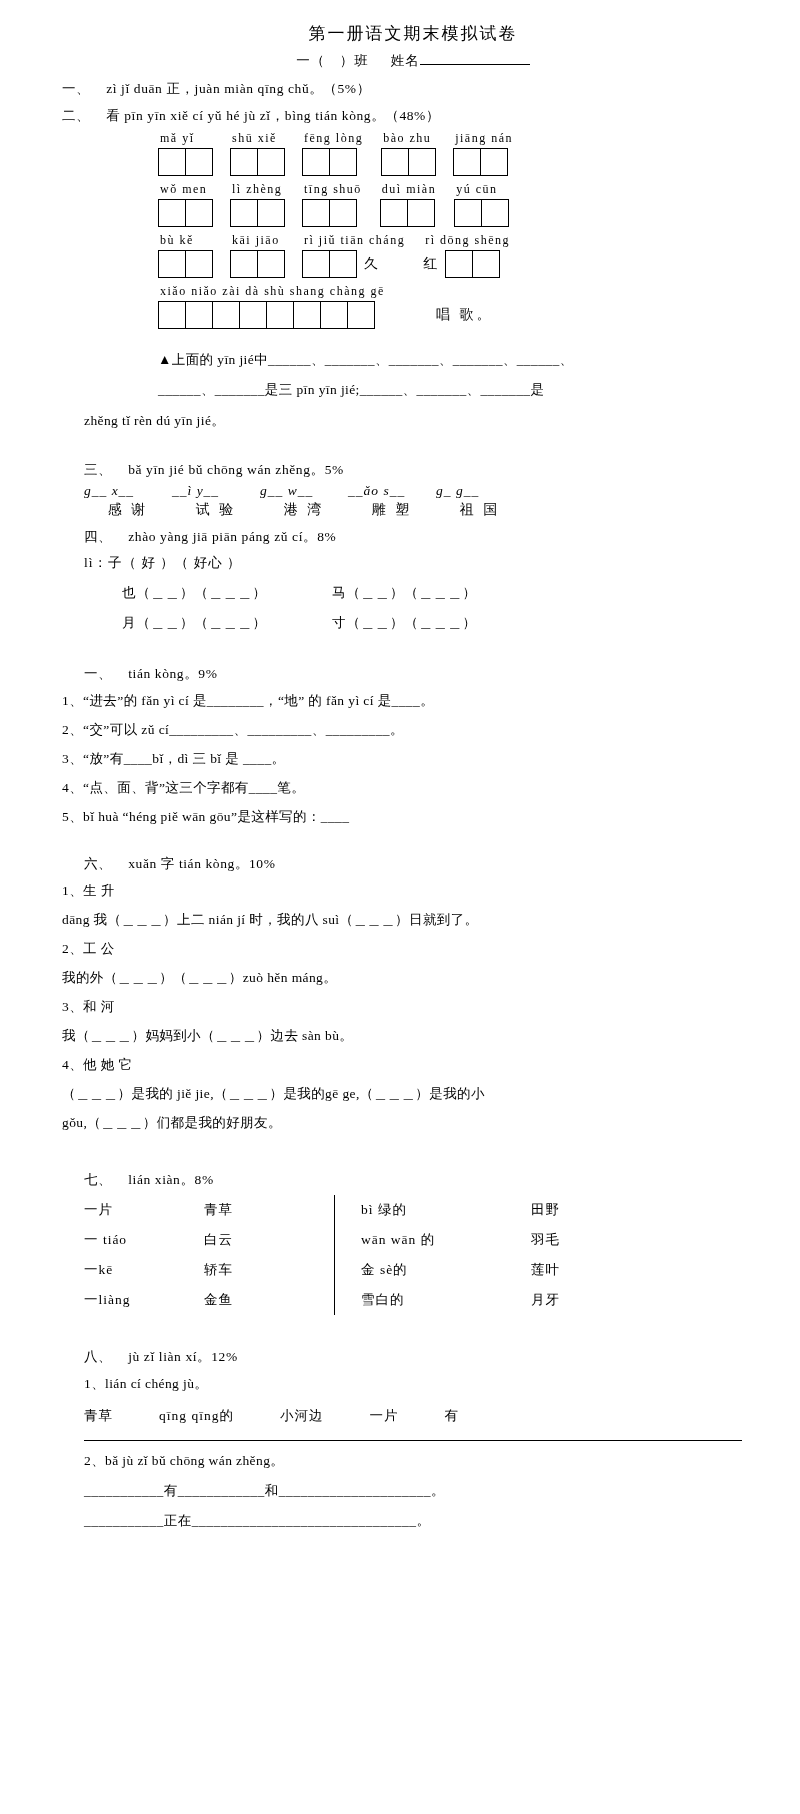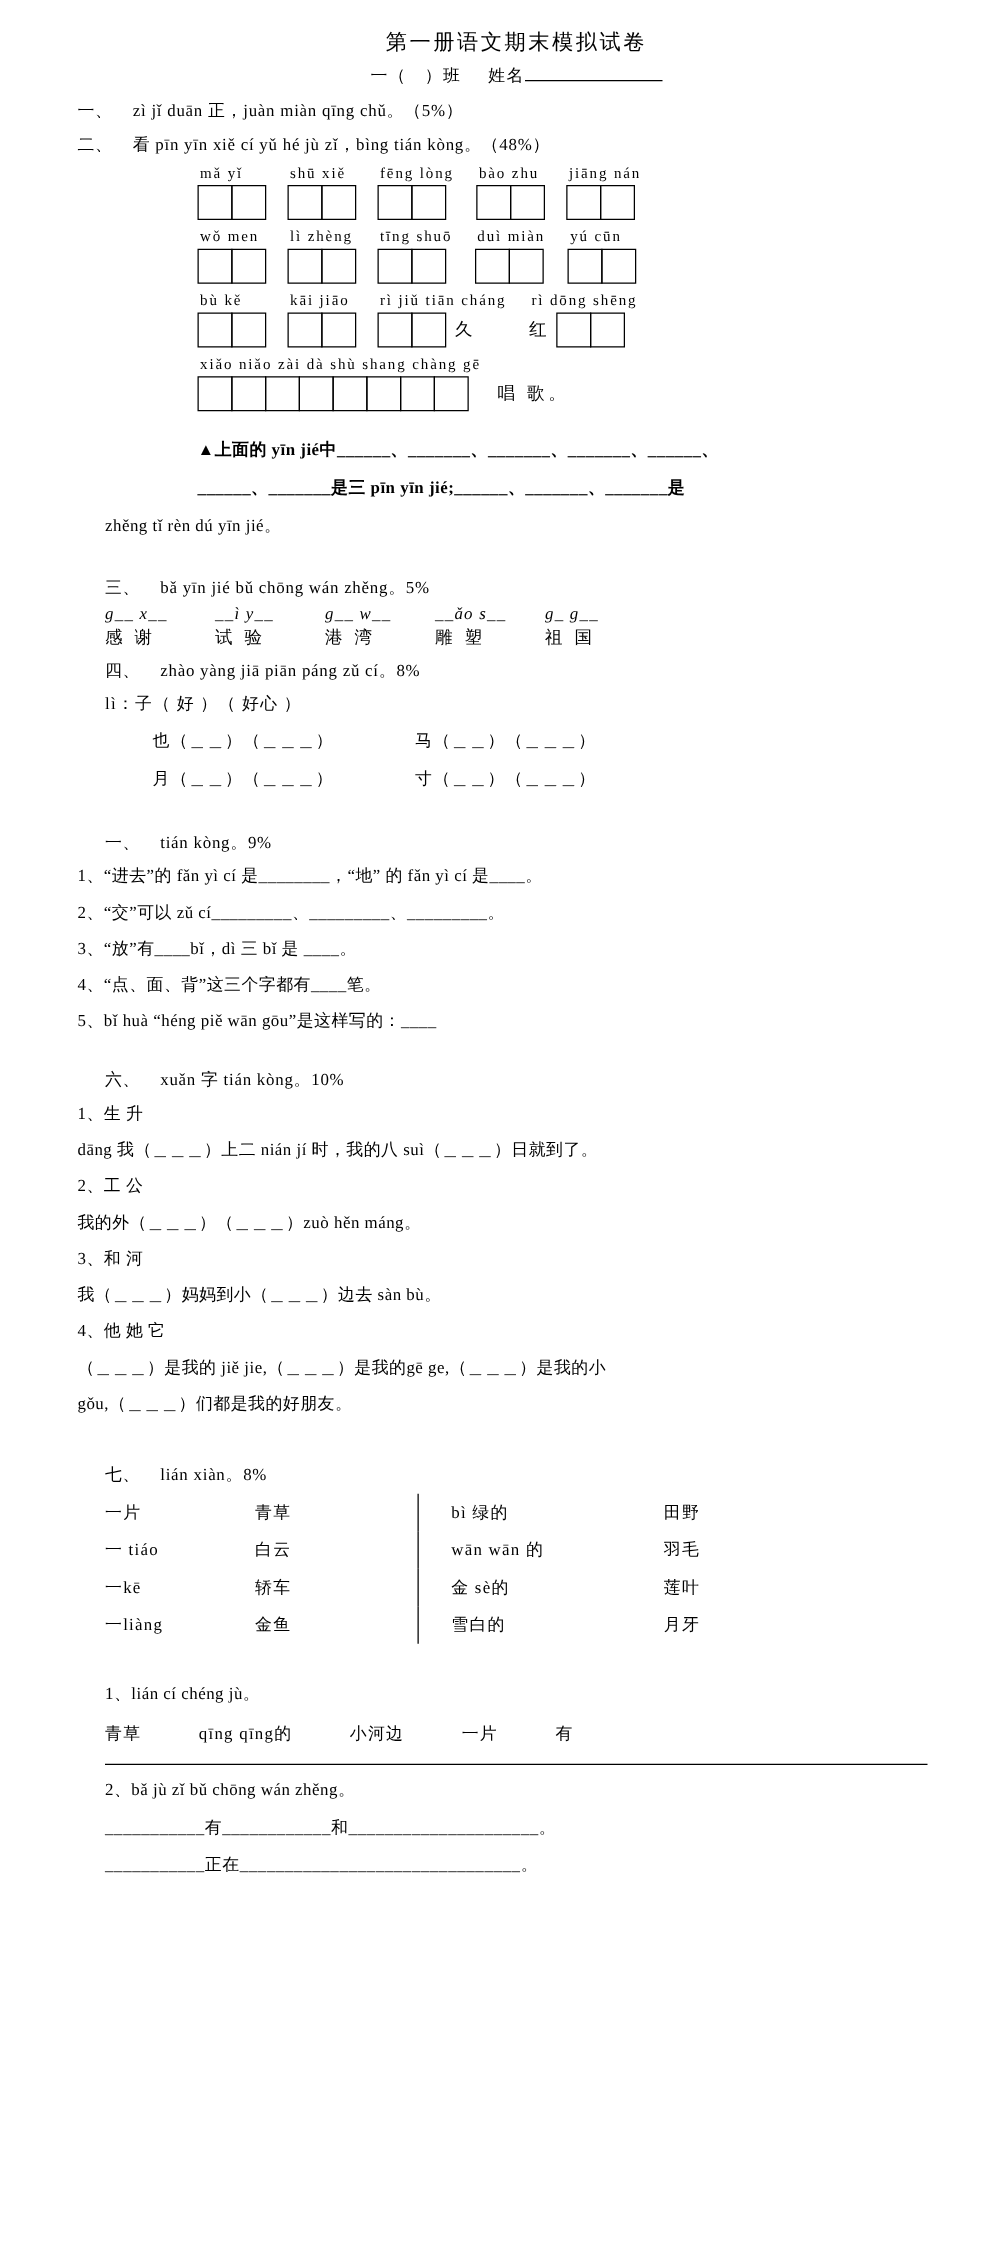--- a/index.html
+++ b/index.html
@@ -56,35 +56,36 @@
     border:1px solid #000;
     margin-right:-1px;
     box-sizing:border-box;
   }
   .para{
     font-size:13.5px;
     line-height:1.95;
     margin:4px 0;
     letter-spacing:0.4px;
   }
-  .tri{margin-left:96px;font-weight:bold;}
+  .tri{margin-left:96px;}
   .abc-row{
     font-size:13.5px;
     margin-left:22px;
     letter-spacing:1px;
     display:flex;
     font-style:italic;
   }
   .abc-row .cell{width:88px;}
   .hz-row{
     font-size:14px;
     margin-left:22px;
     letter-spacing:3px;
     display:flex;
     margin-top:2px;
+    text-align:center;
   }
   .hz-row .cell{width:88px;}
   .li-line{font-size:13.5px;margin-left:22px;margin-top:8px;letter-spacing:1px;}
   .pair-row{
     font-size:13.5px;
     margin-left:60px;
     margin-top:12px;
     letter-spacing:1px;
     display:flex;
   }
@@ -258,21 +259,21 @@
       <div class="py-label">xiǎo niǎo zài dà  shù shang  chàng   gē</div>
       <div class="boxes" style="align-items:center;">
         <div class="bx"></div>
           <div class="bx"></div>
           <div class="bx"></div>
           <div class="bx"></div>
         <div class="bx"></div>
           <div class="bx"></div>
           <div class="bx"></div>
           <div class="bx"></div>
-        <span style="font-size:14px;margin-left:24px;letter-spacing:3px;font-family:Liberation Serif, serif;">唱    歌。</span>
+        <span style="font-size:14px;margin-left:62px;letter-spacing:3px;font-family:Liberation Serif, serif;">唱    歌。</span>
       </div>
     </div>
   </div>
 
   <div class="sp"></div>
 
   <div class="para tri">▲上面的 yīn  jié中______、_______、_______、_______、______、</div>
   <div class="para tri">______、_______是三 pīn  yīn  jié;______、_______、_______是</div>
   <div class="para" style="margin-left:22px;">zhěng tǐ rèn dú  yīn  jié。</div>
 
@@ -377,20 +378,24 @@
       <div class="m-c1">一liàng</div>
       <div class="m-c2">金鱼</div>
       <div class="m-sep"></div>
       <div class="m-c3">雪白的</div>
       <div class="m-c4">月牙</div>
     </div>
   </div>
 
   <div class="sp-lg"></div>
 
+  <div class="sec indent">
+    <span class="num">八、</span>
+    <span>jù zǐ liàn xí。12%</span>
+  </div>
 
   <div class="numlist" style="margin-left:22px;">1、lián cí chéng jù。</div>
 
   <div class="words-row">
     <div class="w">青草</div>
     <div class="w">qīng qīng的</div>
     <div class="w">小河边</div>
     <div class="w">一片</div>
     <div class="w">有</div>
   </div>

